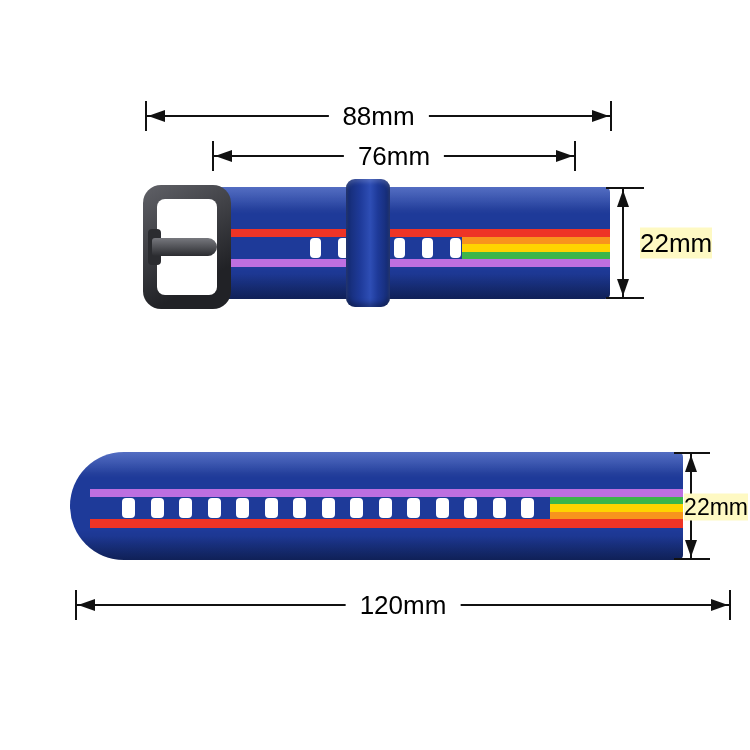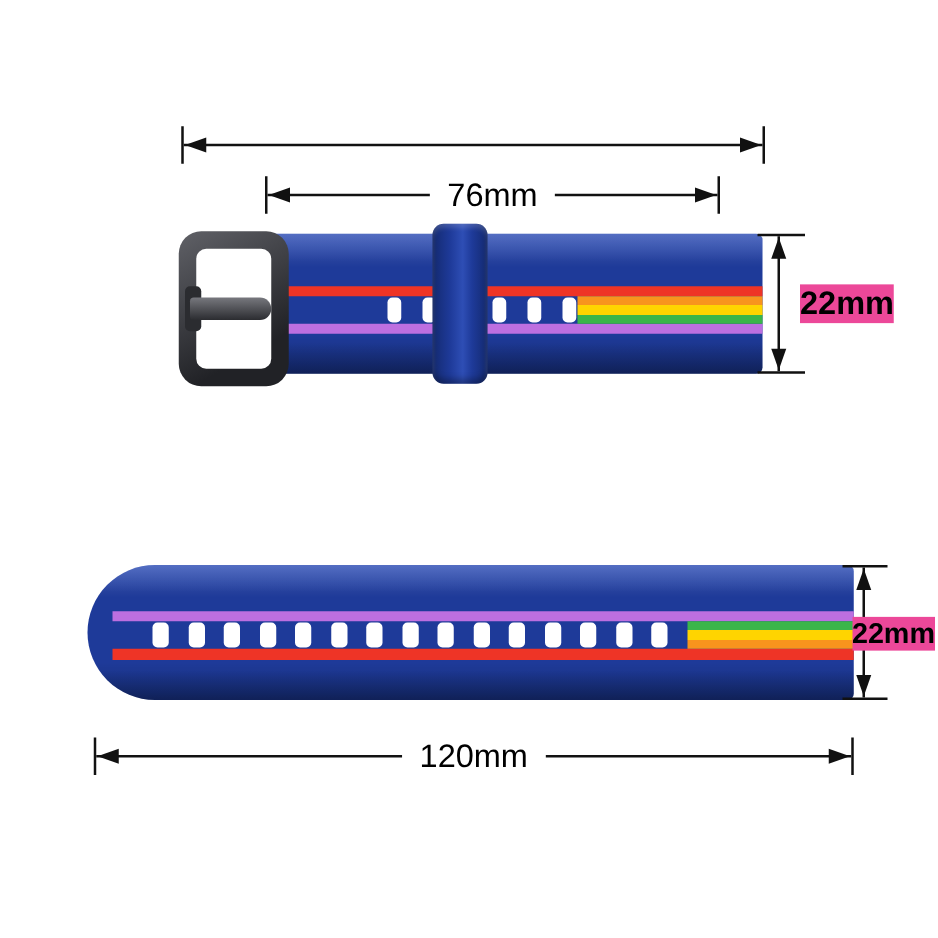--- a/index.html
+++ b/index.html
@@ -26,21 +26,21 @@
   .vdim { position:absolute; z-index:6; }
   .vdim .vline { position:absolute; left:16px; top:2px; bottom:2px; width:2px; background:var(--dim_black); }
   .vdim .tick  { position:absolute; left:0; width:100%; height:2px; background:var(--dim_black); }
   .vdim .tick.t { top:0; } .vdim .tick.b { bottom:0; }
   .vdim .arr-up   { position:absolute; left:11px; top:3px; width:0; height:0;
                     border-left:6px solid transparent; border-right:6px solid transparent;
                     border-bottom:17px solid var(--dim_black); }
   .vdim .arr-down { position:absolute; left:11px; bottom:3px; width:0; height:0;
                     border-left:6px solid transparent; border-right:6px solid transparent;
                     border-top:17px solid var(--dim_black); }
-  .side-label { position:absolute; font-size:26px; white-space:nowrap; z-index:6; background:#ec4899;font-weight:bold; }
+  .side-label { position:absolute; font-size:26px; white-space:nowrap; z-index:6; background:#fef9c3; }
 
   
   .strap { position:absolute; z-index:1;
            background:linear-gradient(180deg, var(--strap_blue_light) 0%, var(--strap_blue) 20%,
                        var(--strap_blue) 78%, var(--strap_blue_dark) 100%); }
   .strap.top    { border-radius:5px; }
   .strap.bottom { border-radius:54px 5px 5px 54px; }
   .gloss { position:absolute; inset:0; border-radius:inherit; pointer-events:none;
            background:linear-gradient(180deg, rgba(255,255,255,0.18), rgba(255,255,255,0) 24%,
                        rgba(0,0,0,0) 72%, rgba(0,0,0,0.22)); }
@@ -67,20 +67,21 @@
 <body>
 
 <div class="stage">
 
   <div class="hdim" style="left:145px; top:101px; width:467px;">
     <span class="tick" style="left:0;"></span>
     <span class="tick" style="right:0;"></span>
     <span class="hline"></span>
     <span class="arr-left"></span>
     <span class="arr-right"></span>
+    <span class="dim-label">88mm</span>
   </div>
 
   <div class="hdim" style="left:212px; top:141px; width:364px;">
     <span class="tick" style="left:0;"></span>
     <span class="tick" style="right:0;"></span>
     <span class="hline"></span>
     <span class="arr-left"></span>
     <span class="arr-right"></span>
     <span class="dim-label">76mm</span>
   </div>
@@ -155,21 +156,21 @@
 
   <div class="vdim" style="left:674px; top:452px; width:36px; height:108px;">
     <span class="tick t"></span>
     <span class="tick b"></span>
     <span class="vline"></span>
     <span class="arr-up"></span>
     <span class="arr-down"></span>
   </div>
   <div class="side-label" style="right:2px; top:507px; transform:translateY(-50%); font-size:23px;">22mm</div>
 
-  <div class="hdim" style="left:75px; top:590px; width:608px;">
+  <div class="hdim" style="left:75px; top:590px; width:656px;">
     <span class="tick" style="left:0;"></span>
     <span class="tick" style="right:0;"></span>
     <span class="hline"></span>
     <span class="arr-left"></span>
     <span class="arr-right"></span>
     <span class="dim-label">120mm</span>
   </div>
 
 </div>
 

